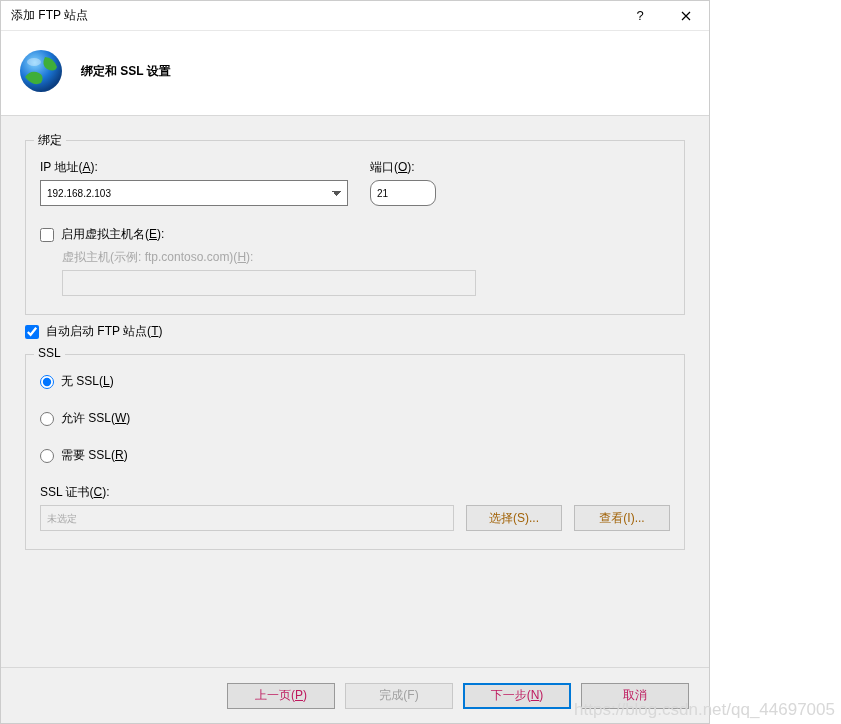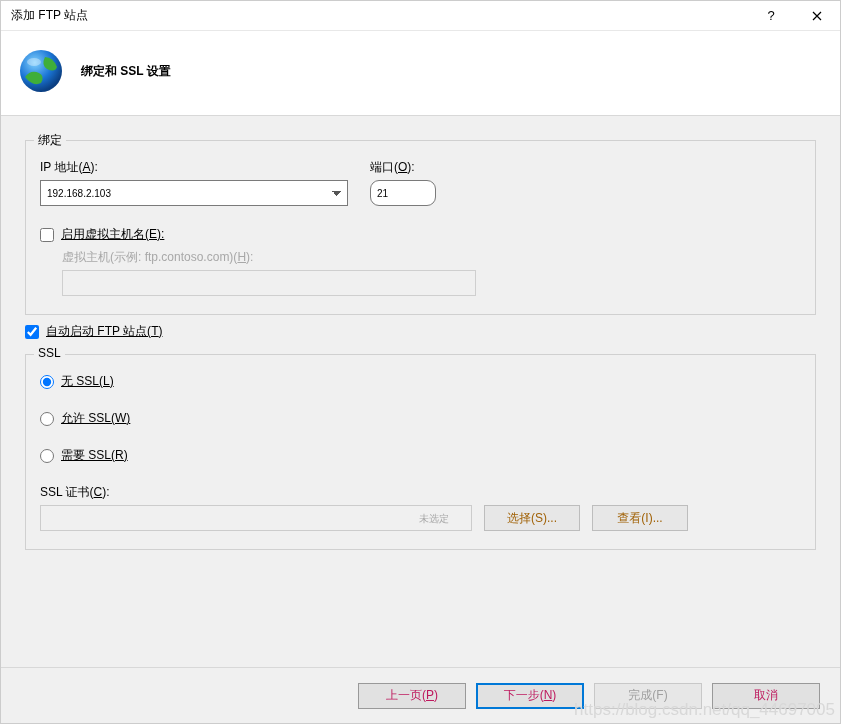--- a/index.html
+++ b/index.html
@@ -8,21 +8,21 @@
     padding: 0;
     font-family: "Microsoft YaHei", "Segoe UI", Tahoma, sans-serif;
     font-size: 12px;
     background: #fff;
     color: #000;
     width: 841px;
     height: 724px;
     overflow: hidden;
   }
   .window {
-    width: 841px;
+    width: 710px;
     height: 724px;
     background: #fff;
     display: flex;
     flex-direction: column;
     border: 1px solid #ccc;
   }
   
   .titlebar {
     height: 30px;
     display: flex;
@@ -111,32 +111,30 @@
     border: 1px solid #cfcfcf;
     color: #888;
     margin-top: 4px;
   }
   .checkbox-row, .radio-row {
     display: flex;
     align-items: center;
     gap: 7px;
     font-size: 12px;
     margin: 6px 0;
-    text-decoration: underline;
   }
   .checkbox, .radio {
     width: 14px; height: 14px;
     margin: 0;
   }
   .ssl-cert-select {
     width: 432px;
     background: #f0f0f0;
     color: #888;
     border: 1px solid #bdbdbd;
-    text-align: right;
   }
   .ssl-row {
     display: flex;
     gap: 12px;
     align-items: center;
     margin-top: 4px;
   }
   .btn-small {
     height: 26px;
     padding: 0 10px;
@@ -286,19 +284,19 @@
         </select>
         <button class="btn-small" disabled="">选择(S)...</button>
         <button class="btn-small" disabled="">查看(I)...</button>
       </div>
     </div>
 
   </div>
 
   <div class="footer">
     <button class="wizbtn">上一页(<u>P</u>)</button>
+    <button class="wizbtn disabled" disabled="">完成(F)</button>
     <button class="wizbtn primary">下一步(<u>N</u>)</button>
-    <button class="wizbtn disabled" disabled="">完成(F)</button>
     <button class="wizbtn">取消</button>
   </div>
 
   <div class="watermark">https://blog.csdn.net/qq_44697005</div>
 </div>
 
 </body></html>

